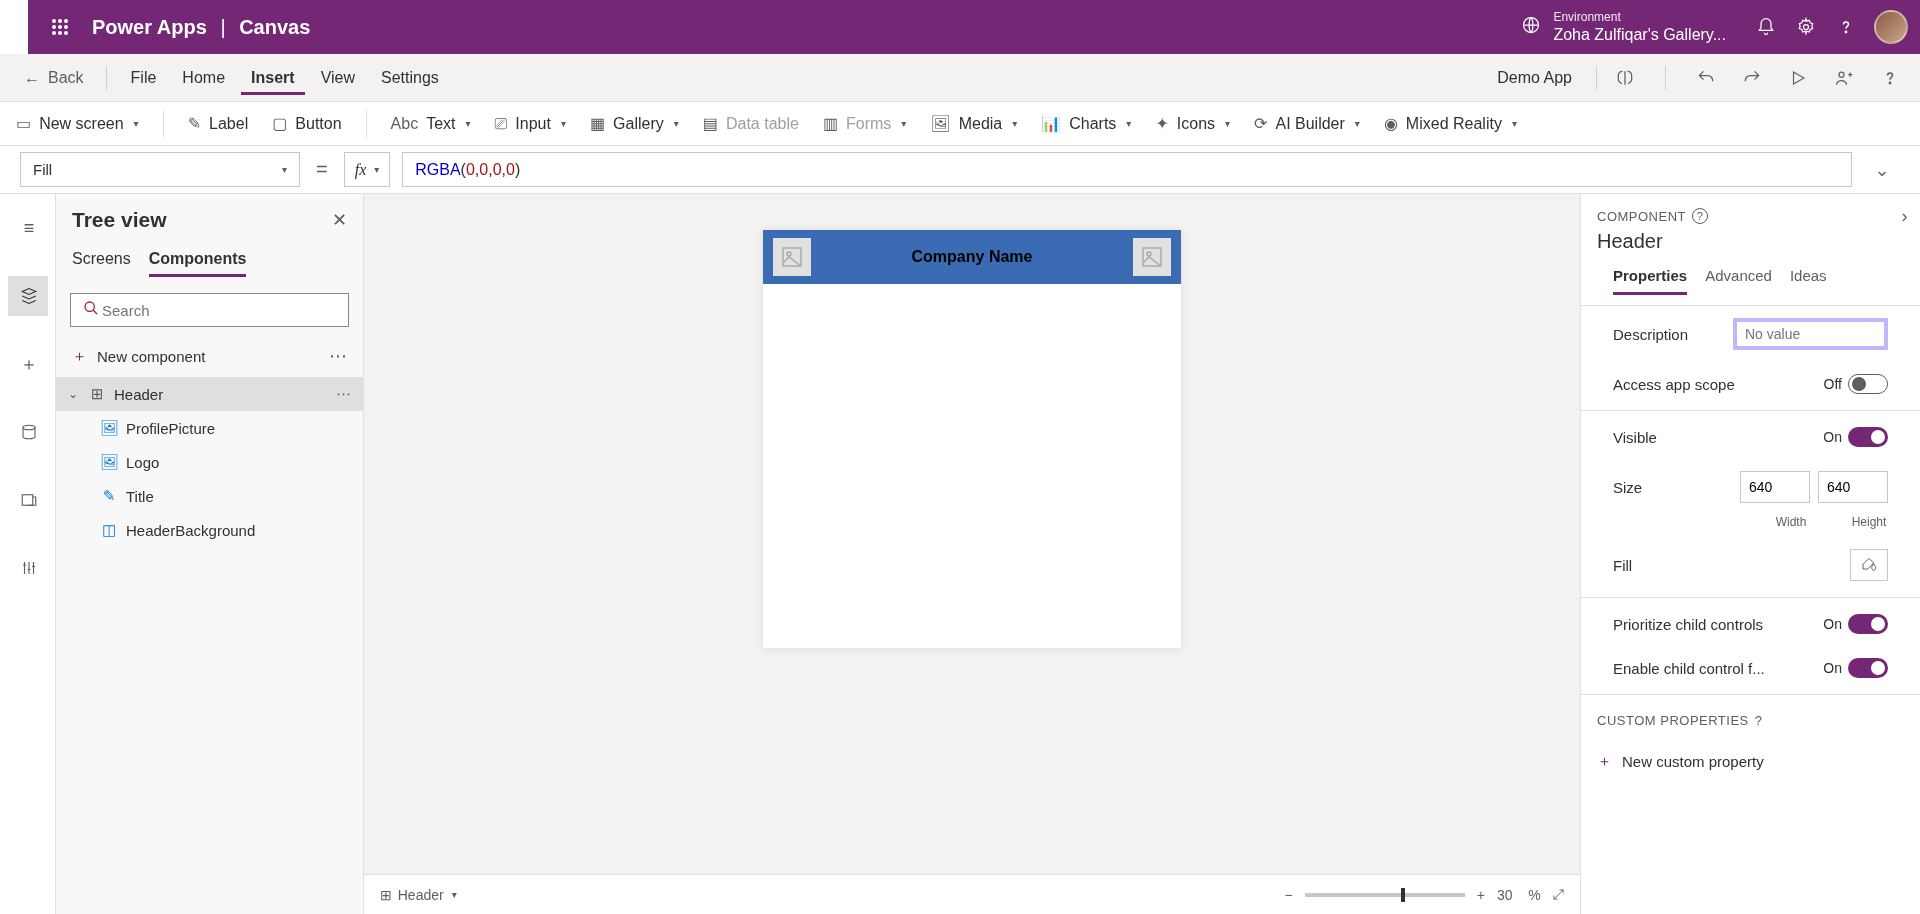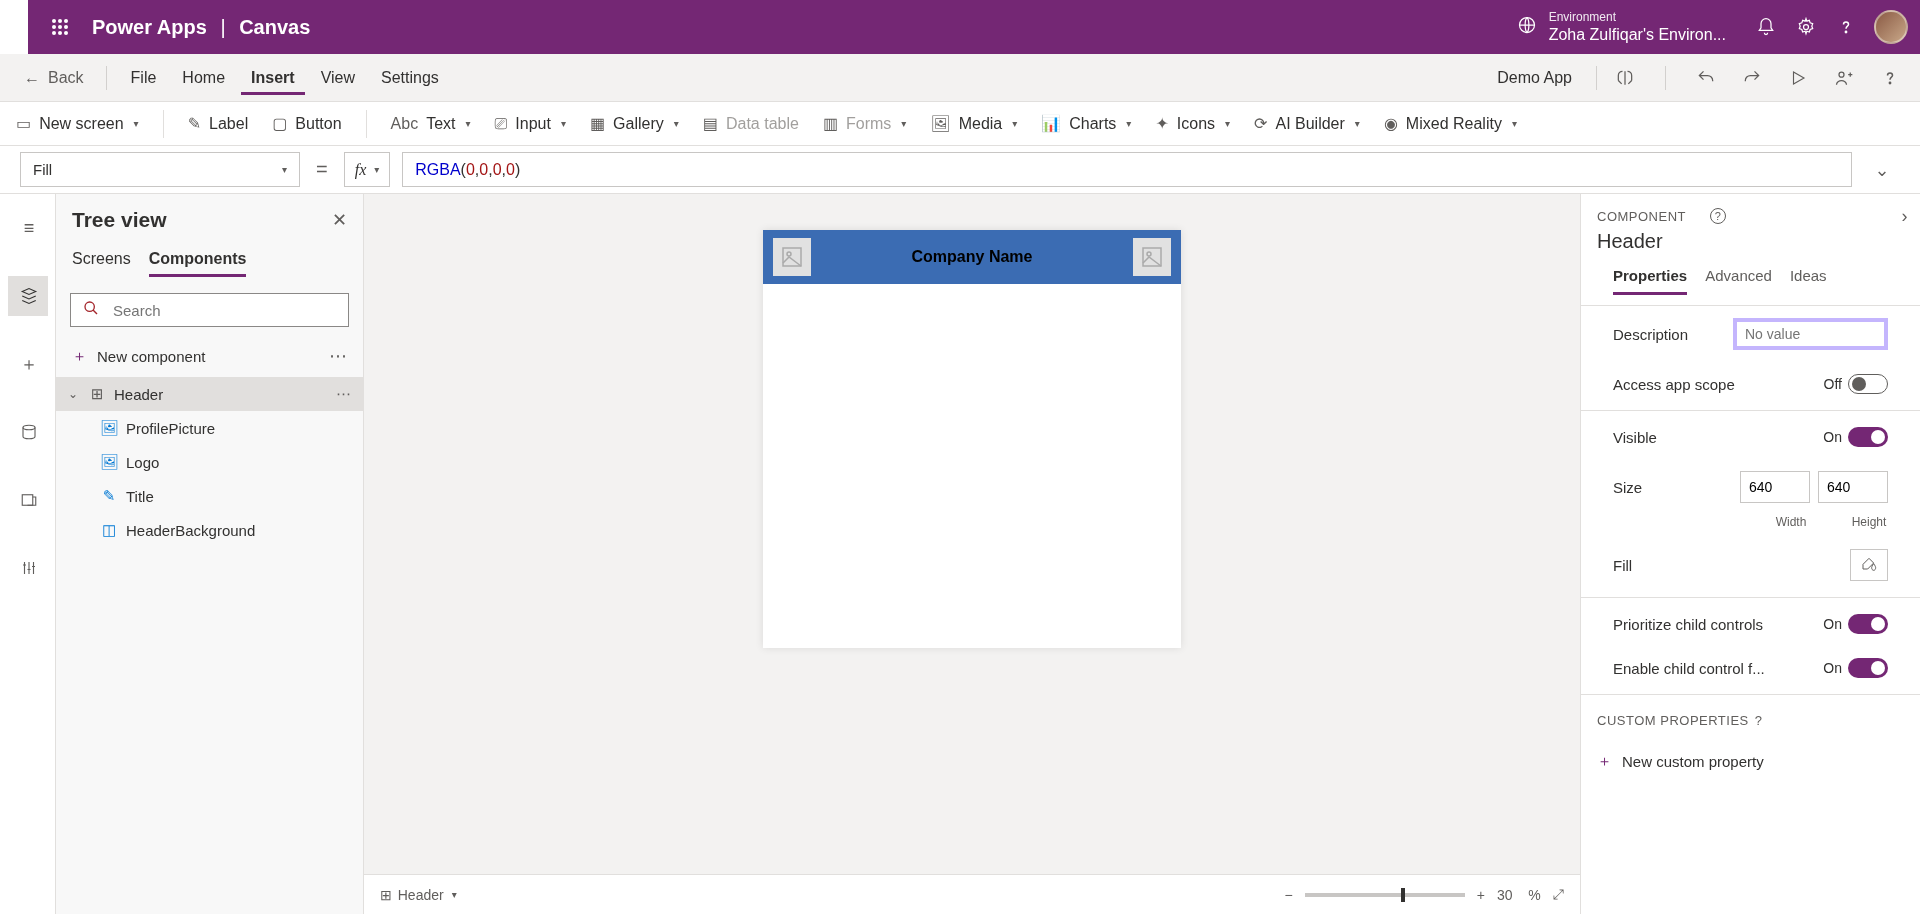--- a/index.html
+++ b/index.html
@@ -54,21 +54,21 @@
 .rail-item.active { color: #323130; border-left-color: transparent; background: #e1dfdd; }
 
 
 .tree-panel { width: 308px; background: #f8f8f8; border-right: 1px solid #e1dfdd; display: flex; flex-direction: column; }
 .tree-header { padding: 14px 16px; display: flex; align-items: center; justify-content: space-between; }
 .tree-title { font-size: 21px; font-weight: 600; }
 .tree-close { font-size: 18px; cursor: pointer; color: #605e5c; }
 .tree-tabs { display: flex; gap: 18px; padding: 0 16px 8px; }
 .tree-tab { font-size: 16px; padding: 4px 0 6px; cursor: pointer; color: #323130; }
 .tree-tab.active { font-weight: 600; border-bottom: 3px solid #742774; }
-.tree-search { margin: 8px 14px; border: 1px solid #8a8886; height: 34px; display: flex; align-items: center; padding: 0 12px; gap: 14px; background: #fff; }
+.tree-search { margin: 8px 14px; border: 1px solid #8a8886; height: 34px; display: flex; align-items: center; padding: 0 12px; gap: 3px; background: #fff; }
 .tree-search input { border: none; outline: none; flex: 1; font-size: 15px; background: transparent; }
 .new-comp { display: flex; align-items: center; gap: 10px; padding: 10px 16px; cursor: pointer; font-size: 15px; color: #323130; }
 .new-comp .dots { margin-left: auto; color: #605e5c; font-size: 18px; }
 .tree-list { flex: 1; overflow-y: auto; }
 .tree-node { display: flex; align-items: center; gap: 8px; padding: 8px 12px; font-size: 15px; cursor: pointer; }
 .tree-node.selected { background: #e1dfdd; }
 .tree-node .chevron { font-size: 12px; color: #605e5c; width: 12px; }
 .tree-node .tree-icon { width: 18px; text-align: center; color: #605e5c; }
 .tree-node .dots { margin-left: auto; color: #605e5c; }
 .tree-child { padding-left: 44px; }
@@ -84,21 +84,21 @@
 
 .statusbar { position: absolute; bottom: 0; left: 0; right: 0; height: 40px; background: #fff; border-top: 1px solid #e1dfdd; display: flex; align-items: center; padding: 0 16px; gap: 12px; color: #605e5c; }
 .status-item { display: flex; align-items: center; gap: 6px; font-size: 14px; cursor: pointer; }
 .statusbar-spacer { flex: 1; }
 .zoom-slider { width: 160px; height: 4px; background: #c8c6c4; position: relative; }
 .zoom-slider .thumb { position: absolute; top: -5px; left: 60%; width: 4px; height: 14px; background: #323130; }
 
 
 .props { width: 340px; border-left: 1px solid #e1dfdd; background: #fff; display: flex; flex-direction: column; }
 .props-head { padding: 14px 16px 10px; border-bottom: 1px solid #e1dfdd; }
-.props-type { font-size: 13px; text-transform: uppercase; letter-spacing: 0.5px; color: #605e5c; display: flex; align-items: center; gap: 24px; }
+.props-type { font-size: 13px; text-transform: uppercase; letter-spacing: 0.5px; color: #605e5c; display: flex; align-items: center; gap: 6px; }
 .props-type .qmark { width: 16px; height: 16px; border: 1px solid #605e5c; border-radius: 50%; display: inline-flex; align-items: center; justify-content: center; font-size: 11px; }
 .props-name { font-size: 20px; margin-top: 6px; }
 .props-collapse { position: absolute; right: 12px; color: #605e5c; font-size: 18px; cursor: pointer; }
 .props-tabs { display: flex; gap: 18px; padding: 10px 16px 0; }
 .props-tab { font-size: 15px; padding: 4px 0 8px; cursor: pointer; color: #605e5c; }
 .props-tab.active { color: #323130; font-weight: 600; border-bottom: 3px solid #742774; }
 .props-body { flex: 1; overflow-y: auto; }
 .prop-row { display: flex; align-items: center; justify-content: space-between; padding: 12px 32px; font-size: 15px; gap: 12px; }
 .prop-sep { height: 1px; background: #e1dfdd; margin: 4px 0; }
 .prop-input { height: 32px; border: 4px solid #c4b5fd; padding: 0 8px; font-size: 14px; width: 155px; }
@@ -146,21 +146,21 @@
   <div class="topbar-spacer"></div>
   <div class="env-block">
     <span>
       <svg width="20" height="20" viewBox="0 0 24 24" fill="none" stroke="#fff" stroke-width="1.5">
           <circle cx="12" cy="12" r="9"></circle>
           <path d="M3 12h18M12 3c3 3 3 15 0 18M12 3c-3 3-3 15 0 18"></path>
         </svg>
     </span>
     <div class="env-text">
       <span class="env-label">Environment</span>
-      <span class="env-name">Zoha Zulfiqar's Environ...</span>
+      <span class="env-name">Zoha Zulfiqar's Gallery...</span>
     </div>
   </div>
   <div class="top-icon">
     <svg width="20" height="20" viewBox="0 0 24 24" fill="none" stroke="#fff" stroke-width="1.5">
         <path d="M6 8a6 6 0 0112 0v5l2 3H4l2-3V8z"></path>
         <path d="M10 19a2 2 0 004 0"></path>
       </svg>
   </div>
   <div class="top-icon">
     <svg width="20" height="20" viewBox="0 0 24 24" fill="none" stroke="#fff" stroke-width="1.5">

